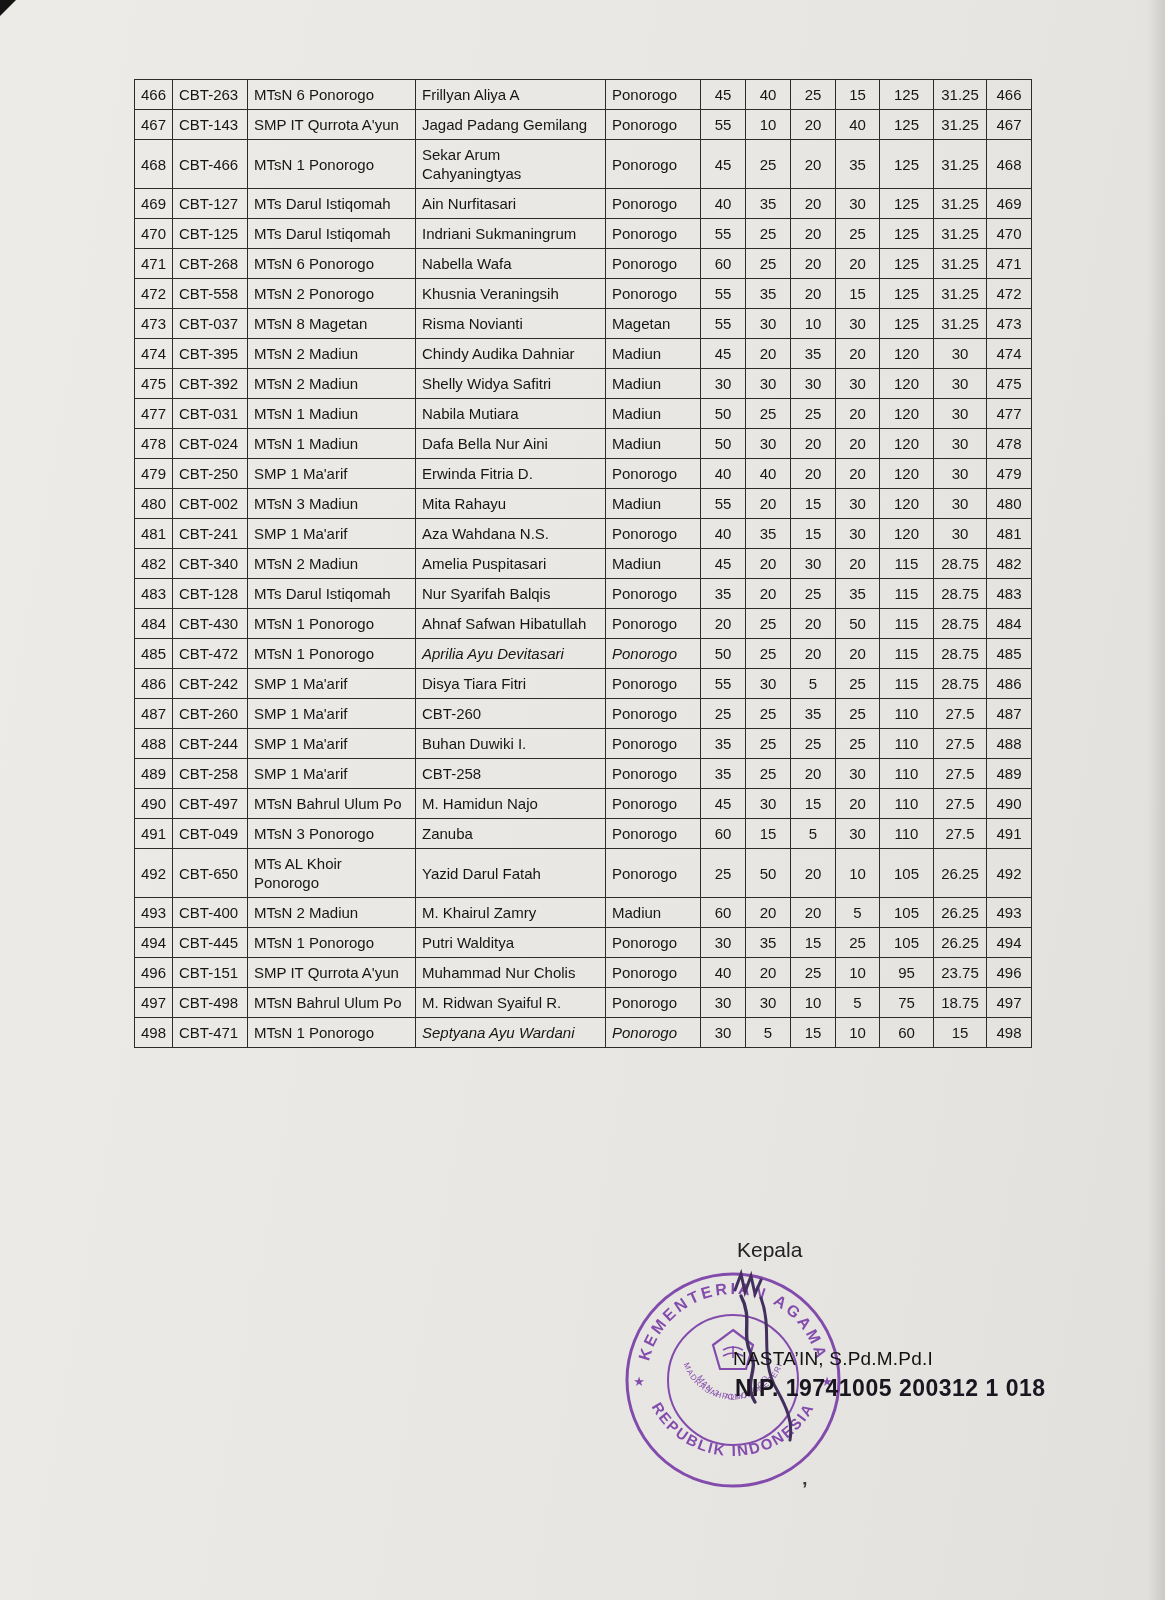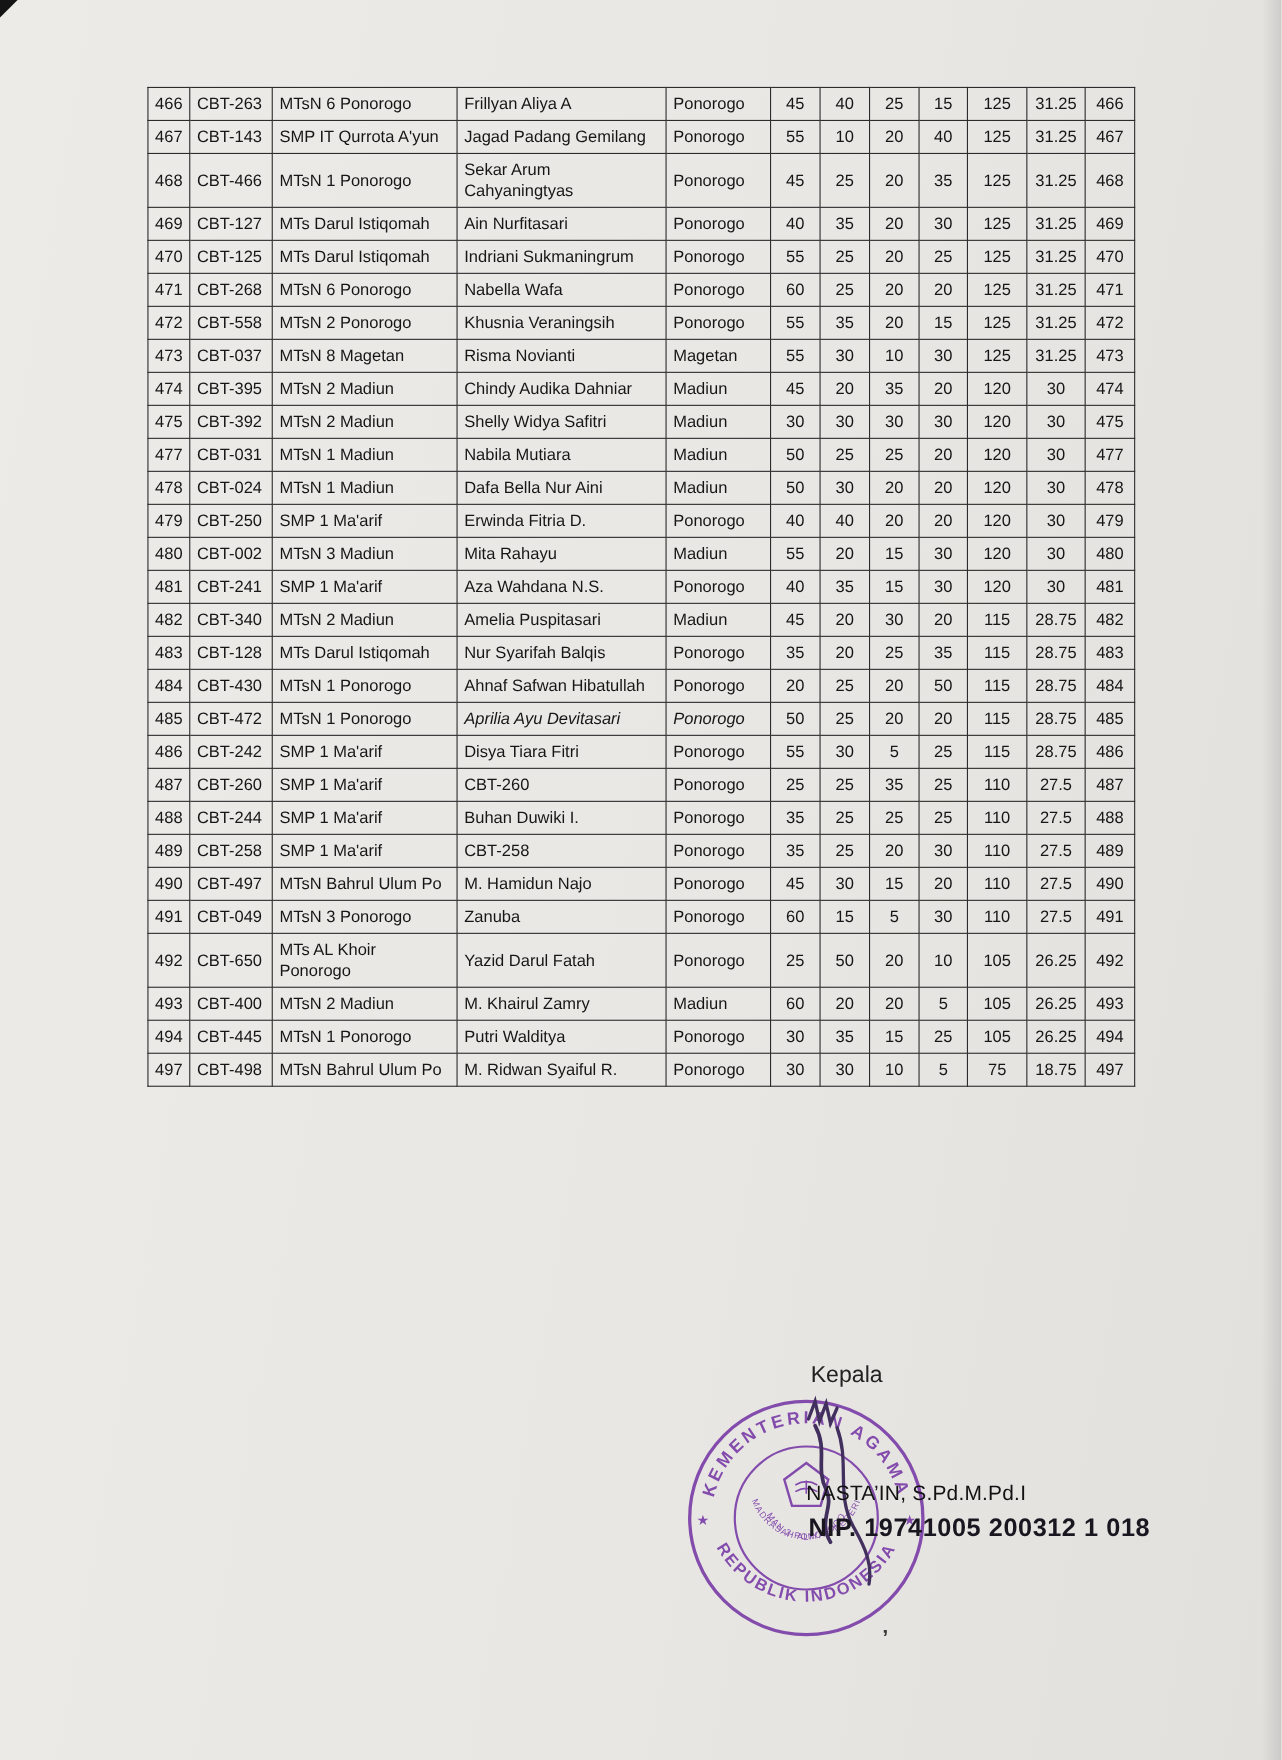--- a/index.html
+++ b/index.html
@@ -470,32 +470,60 @@
           <td class="col-city">Ponorogo</td>
           <td class="col-s1 center">30</td>
           <td class="col-s2 center">35</td>
           <td class="col-s3 center">15</td>
           <td class="col-s4 center">25</td>
           <td class="col-total center">105</td>
           <td class="col-avg center">26.25</td>
           <td class="col-no2 center">494</td>
         </tr>
         <tr>
+          <td class="col-no center">496</td>
+          <td class="col-code">CBT-151</td>
+          <td class="col-school">SMP IT Qurrota A'yun</td>
+          <td class="col-name">Muhammad Nur Cholis</td>
+          <td class="col-city">Ponorogo</td>
+          <td class="col-s1 center">40</td>
+          <td class="col-s2 center">20</td>
+          <td class="col-s3 center">25</td>
+          <td class="col-s4 center">10</td>
+          <td class="col-total center">95</td>
+          <td class="col-avg center">23.75</td>
+          <td class="col-no2 center">496</td>
+        </tr>
+        <tr>
           <td class="col-no center">497</td>
           <td class="col-code">CBT-498</td>
           <td class="col-school">MTsN Bahrul Ulum Po</td>
           <td class="col-name">M. Ridwan Syaiful R.</td>
           <td class="col-city">Ponorogo</td>
           <td class="col-s1 center">30</td>
           <td class="col-s2 center">30</td>
           <td class="col-s3 center">10</td>
           <td class="col-s4 center">5</td>
           <td class="col-total center">75</td>
           <td class="col-avg center">18.75</td>
           <td class="col-no2 center">497</td>
+        </tr>
+        <tr class="italic">
+          <td class="col-no center">498</td>
+          <td class="col-code">CBT-471</td>
+          <td class="col-school">MTsN 1 Ponorogo</td>
+          <td class="col-name">Septyana Ayu Wardani</td>
+          <td class="col-city">Ponorogo</td>
+          <td class="col-s1 center">30</td>
+          <td class="col-s2 center">5</td>
+          <td class="col-s3 center">15</td>
+          <td class="col-s4 center">10</td>
+          <td class="col-total center">60</td>
+          <td class="col-avg center">15</td>
+          <td class="col-no2 center">498</td>
         </tr>
       </tbody>
   </table>
 
   <div class="sign-block">
 
     <div class="kepala">Kepala</div>
 
     <svg class="stamp-svg" width="256" height="246" viewBox="-128 -118 256 246" xmlns="http://www.w3.org/2000/svg">
       <defs>

